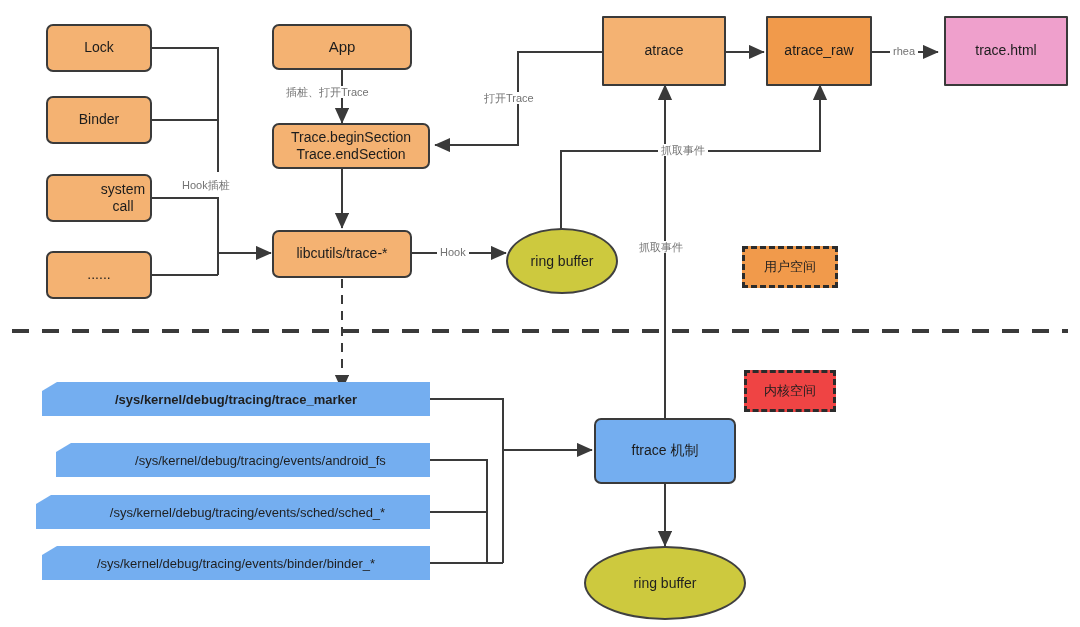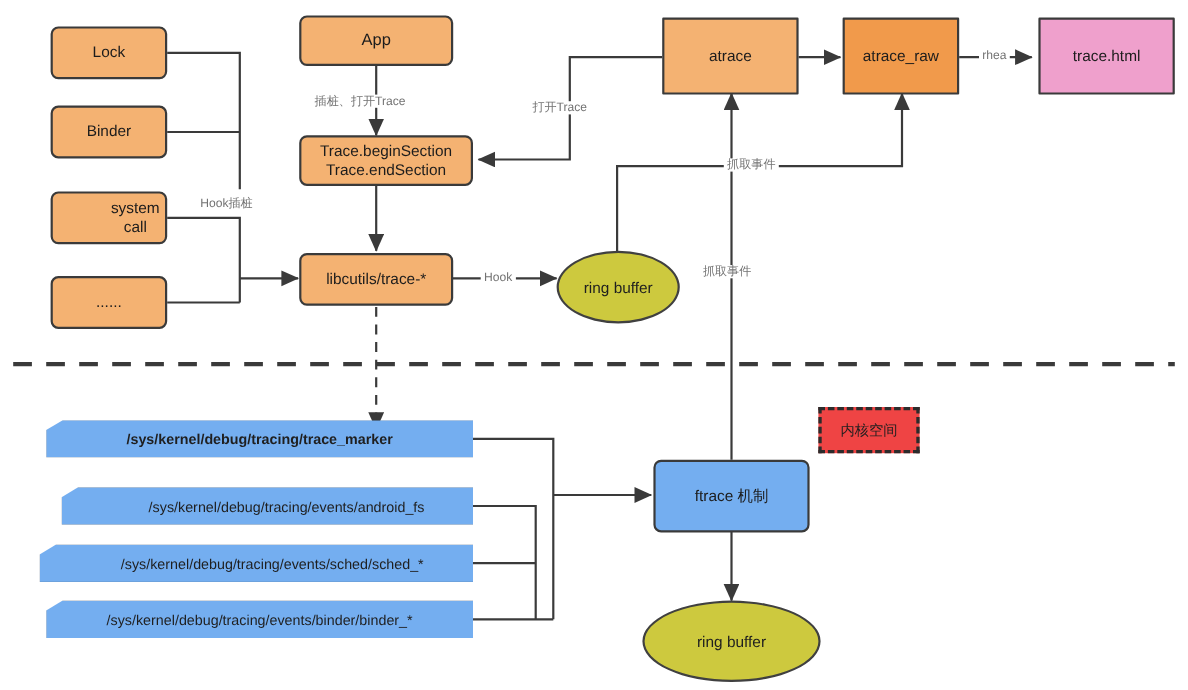--- a/index.html
+++ b/index.html
@@ -143,21 +143,21 @@
   </svg>
 
   <div class="node rbox orange-l t14" style="left:46px;top:24px;width:106px;height:48px;">Lock</div>
 
   <div class="node rbox orange-l t14" style="left:46px;top:96px;width:106px;height:48px;">Binder</div>
 
   <div class="node rbox orange-l t14" style="left:46px;top:174px;width:106px;height:48px;padding-left:48px;">system call</div>
 
   <div class="node rbox orange-l t14" style="left:46px;top:251px;width:106px;height:48px;">......</div>
 
-  <div class="node rbox orange-l t15" style="left:272px;top:14px;width:140px;height:46px;">App</div>
+  <div class="node rbox orange-l t15" style="left:272px;top:24px;width:140px;height:46px;">App</div>
 
   <div class="node rbox orange-l t14" style="left:272px;top:123px;width:158px;height:46px;flex-direction:column;">
     <span>Trace.beginSection</span>
     <span>Trace.endSection</span>
   </div>
 
   <div class="node rbox orange-l t14" style="left:272px;top:230px;width:140px;height:48px;">libcutils/trace-*</div>
 
   <div class="olive t14" style="left:506px;top:228px;width:112px;height:66px;">
     <span>ring buffer</span>
@@ -181,20 +181,23 @@
   <div class="pathbox" style="left:42px;top:546px;width:388px;height:34px;">
     <span>/sys/kernel/debug/tracing/events/binder/binder_*</span>
   </div>
 
   <div class="node rbox blue-l t14" style="left:594px;top:418px;width:142px;height:66px;">ftrace 机制</div>
 
   <div class="olive t14" style="left:584px;top:546px;width:162px;height:74px;">
     <span>ring buffer</span>
   </div>
 
+  <div class="legend orange-d" style="left:742px;top:246px;width:96px;height:42px;">
+    <span>用户空间</span>
+  </div>
   <div class="legend blue-d" style="left:744px;top:370px;width:92px;height:42px;">
     <span>内核空间</span>
   </div>
 
   <div class="elabel" style="left:179px;top:179px;">Hook插桩</div>
 
   <div class="elabel" style="left:283px;top:86px;">插桩、打开Trace</div>
 
   <div class="elabel" style="left:481px;top:92px;">打开Trace</div>
 

